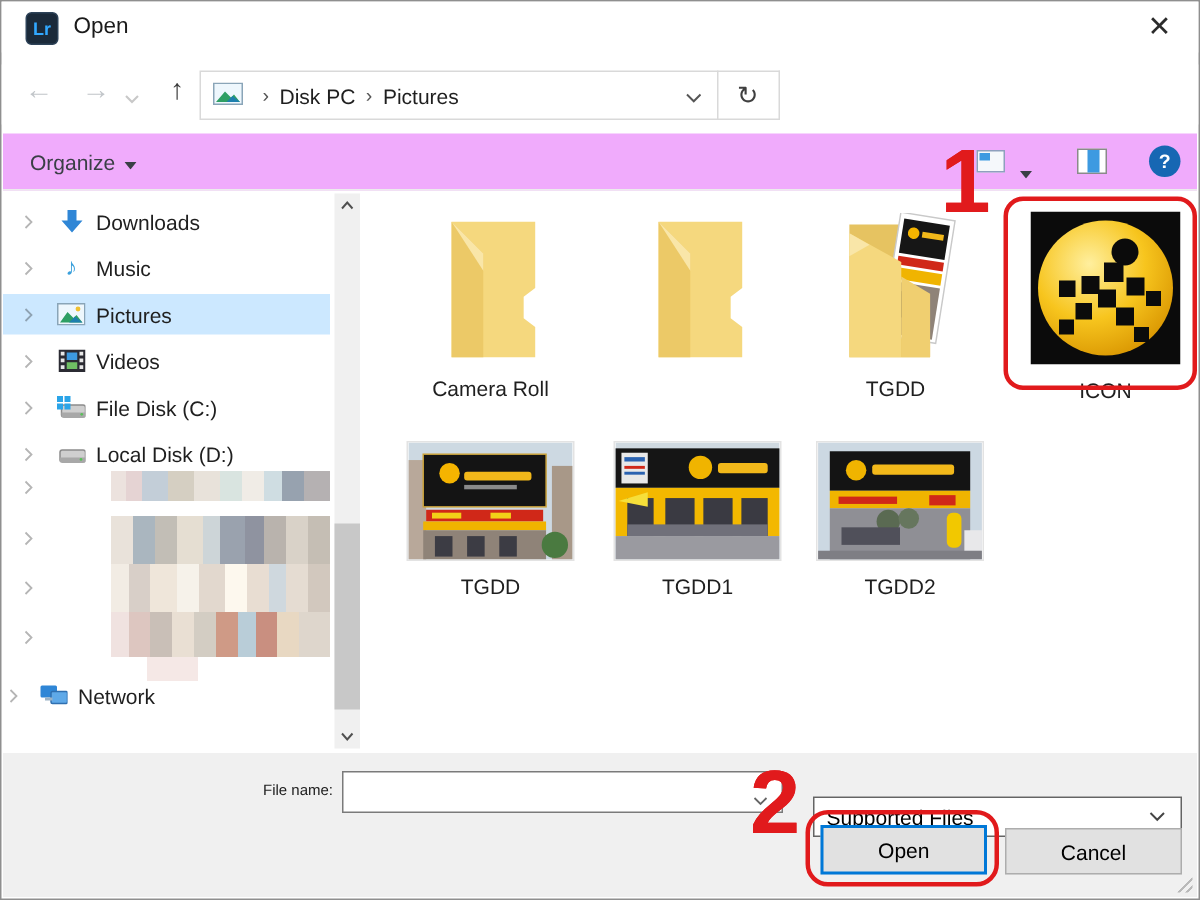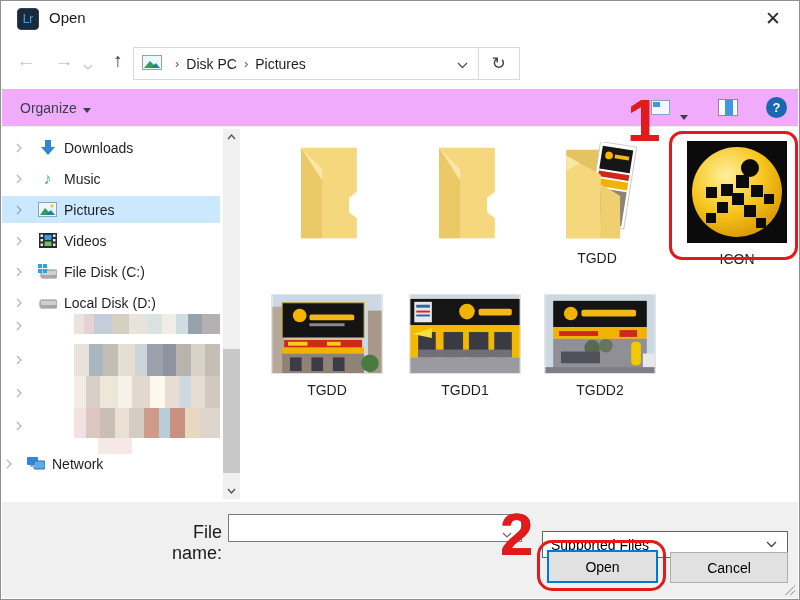--- a/index.html
+++ b/index.html
@@ -3,21 +3,21 @@
 <meta charset="utf-8">
 <style>
   * { margin:0; padding:0; box-sizing:border-box; }
   html,body { width:800px; height:600px; background:#fff; font-family:"Liberation Sans", sans-serif; }
   .window { position:absolute; top:0; left:0; width:800px; height:600px;
             border:1px solid #8f8f8f; outline:1px solid #d9d9d9; background:#fff; overflow:hidden; }
 
   
   .titlebar { position:absolute; top:0; left:0; right:0; height:34px; background:#fff; }
   .lr-badge { position:absolute; left:16px; top:7px; width:22px; height:22px; background:#1b2a3a;
-              border:1px solid #2d4258; border-radius:4px; color:#31a8ff; font-size:12px; font-weight:normal;
+              border:1px solid #2d4258; border-radius:4px; color:#31a8ff; font-size:12px; font-weight:bold;
               display:flex; align-items:center; justify-content:center; }
   .win-title { position:absolute; left:48px; top:0; line-height:34px; font-size:15px; color:#1a1a1a; }
   .close-x { position:absolute; right:12px; top:4px; width:28px; height:26px; font-size:19px; color:#2b2b2b;
              display:flex; align-items:center; justify-content:center; cursor:default; }
 
   
   .navrow { position:absolute; top:42px; left:0; right:0; height:40px; background:#fff; }
   .nav-arrow { position:absolute; top:0; height:36px; display:flex; align-items:center; justify-content:center; width:30px; }
   .arrow-glyph { font-size:19px; color:#c2c6ca; }
   .arrow-glyph.enabled { color:#3c3c3c; }
@@ -66,21 +66,21 @@
   .sb-thumb { position:absolute; left:0; top:220px; width:17px; height:124px; background:#c8c8c8; }
 
   
   .file { position:absolute; width:124px; text-align:center; }
   .file-label { font-size:14px; color:#1f1f1f; margin-top:4px; white-space:nowrap; }
   .thumb { width:112px; height:80px; margin:0 auto; border:1px solid #e3e3e3; background:#fff; }
   .icon-thumb { width:100px; height:102px; margin:0 auto; }
 
   
   .footer { position:absolute; left:1px; right:1px; bottom:1px; height:96px; background:#f0f0f0; }
-  .fn-label { position:absolute; left:140px; top:20px; width:80px; text-align:right; font-size:18px; color:#1a1a1a; }
+  .fn-label { position:absolute; left:140px; top:20px; width:80px; text-align:right; font-size:10px; color:#1a1a1a; }
   .fn-input { position:absolute; left:226px; top:12px; width:294px; height:28px; border:1px solid #7a7a7a; background:#fff;
               font-size:14px; padding:0 20px 0 7px; outline:none; font-family:"Liberation Sans",sans-serif; }
   .fn-combo-chev { position:absolute; left:500px; top:22px; }
   .filter-dd { position:absolute; left:540px; top:13px; width:246px; height:27px; border:1px solid #646464; background:#fff;
                font-size:14px; color:#000; display:flex; align-items:center; padding-left:8px;margin-top:16px; }
   .filter-dd svg { position:absolute; right:10px; }
   .btn { position:absolute; font-size:14px; color:#000; display:flex; align-items:center; justify-content:center; }
   .open-btn { left:545px; top:48px; width:111px; height:33px; background:#e1e1e1; border:2px solid #0078d7; }
   .cancel-btn { left:668px; top:50px; width:118px; height:31px; background:#e1e1e1; border:1px solid #adadad; }
   .grip { position:absolute; right:3px; bottom:3px; width:10px; height:10px;
@@ -306,20 +306,21 @@
     </div>
 
     <div>
 
       <div class="file" style="left:263px; top:14px">
         <svg width="80" height="100" viewBox="0 0 80 104">
           <path d="M13 6 L71 6 L71 52 L63 58 L63 73 L71 79 L71 100 L13 100 Z" fill="#f5d87e"></path>
           <path d="M13 6 L35 28 L35 100 L13 100 Z" fill="#ecc967"></path>
           <path d="M13 6 L35 28 L35 40 Z" fill="#f9e6a8"></path>
         </svg>
+        <div class="file-label">Camera Roll</div>
       </div>
 
       <div class="file" style="left:401px; top:14px">
         <svg width="80" height="100" viewBox="0 0 80 104">
           <path d="M13 6 L71 6 L71 52 L63 58 L63 73 L71 79 L71 100 L13 100 Z" fill="#f5d87e"></path>
           <path d="M13 6 L35 28 L35 100 L13 100 Z" fill="#ecc967"></path>
           <path d="M13 6 L35 28 L35 40 Z" fill="#f9e6a8"></path>
         </svg>
       </div>
 

